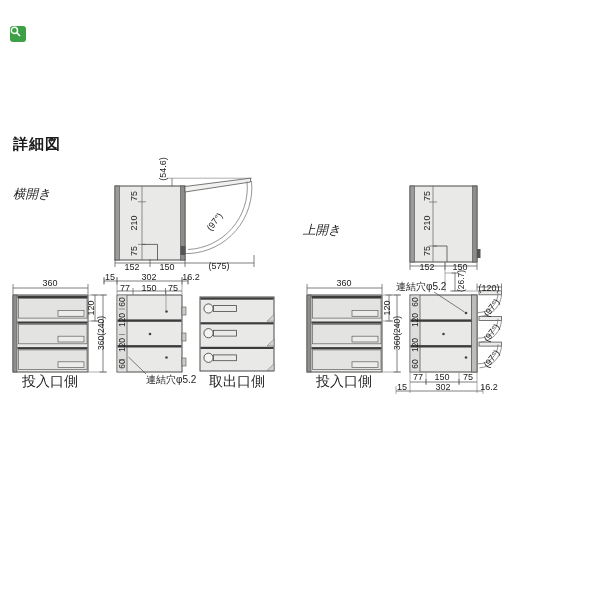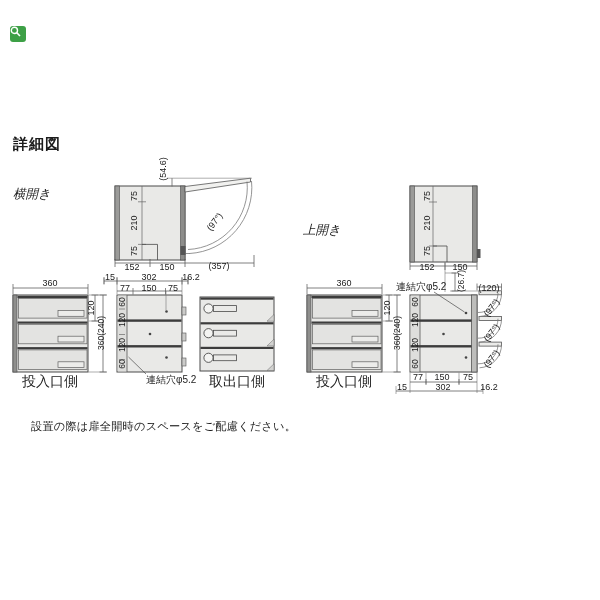--- a/index.html
+++ b/index.html
@@ -231,21 +231,21 @@
   <div class="sec" style="left:13px;top:186px;">横開き</div>
   <div class="sec" style="left:303px;top:188px;margin-top:34px;">上開き</div>
 
   <div class="lbl r" style="left:163px;top:169px;">(54.6)</div>
   <div class="lbl r" style="left:134px;top:196px;">75</div>
   <div class="lbl r" style="left:134px;top:223px;">210</div>
   <div class="lbl r" style="left:134px;top:251px;">75</div>
   <div class="lbl a" style="left:215px;top:222px;">(97°)</div>
   <div class="lbl c" style="left:132px;top:267px;">152</div>
   <div class="lbl c" style="left:167px;top:267px;">150</div>
-  <div class="lbl c" style="left:219px;top:266px;">(357)</div>
+  <div class="lbl c" style="left:219px;top:266px;">(575)</div>
 
   <div class="lbl c" style="left:50px;top:283px;">360</div>
   <div class="lbl r" style="left:91px;top:308px;">120</div>
   <div class="lbl r f85" style="left:101px;top:333px;">360(240)</div>
   <div class="lbl c cap" style="left:50px;top:381px;">投入口側</div>
 
   <div class="lbl c" style="left:110px;top:277px;">15</div>
   <div class="lbl c" style="left:149px;top:277px;">302</div>
   <div class="lbl c" style="left:191px;top:277px;">16.2</div>
   <div class="lbl c" style="left:125px;top:288px;">77</div>
@@ -280,15 +280,14 @@
   <div class="lbl r f85" style="left:415px;top:345px;">120</div>
   <div class="lbl r f85" style="left:415px;top:364px;">60</div>
   <div class="lbl c" style="left:418px;top:377px;">77</div>
   <div class="lbl c" style="left:442px;top:377px;">150</div>
   <div class="lbl c" style="left:468px;top:377px;">75</div>
   <div class="lbl c" style="left:402px;top:387px;">15</div>
   <div class="lbl c" style="left:443px;top:387px;">302</div>
   <div class="lbl c" style="left:489px;top:387px;">16.2</div>
   <div class="lbl c cap" style="left:551px;top:381px;">取出口側</div>
 
-  <div class="note" style="left:31px;top:419px;">設置の際は扉全開時のスペースをご配慮ください。</div>
 
 </div>
 
 </body></html>

